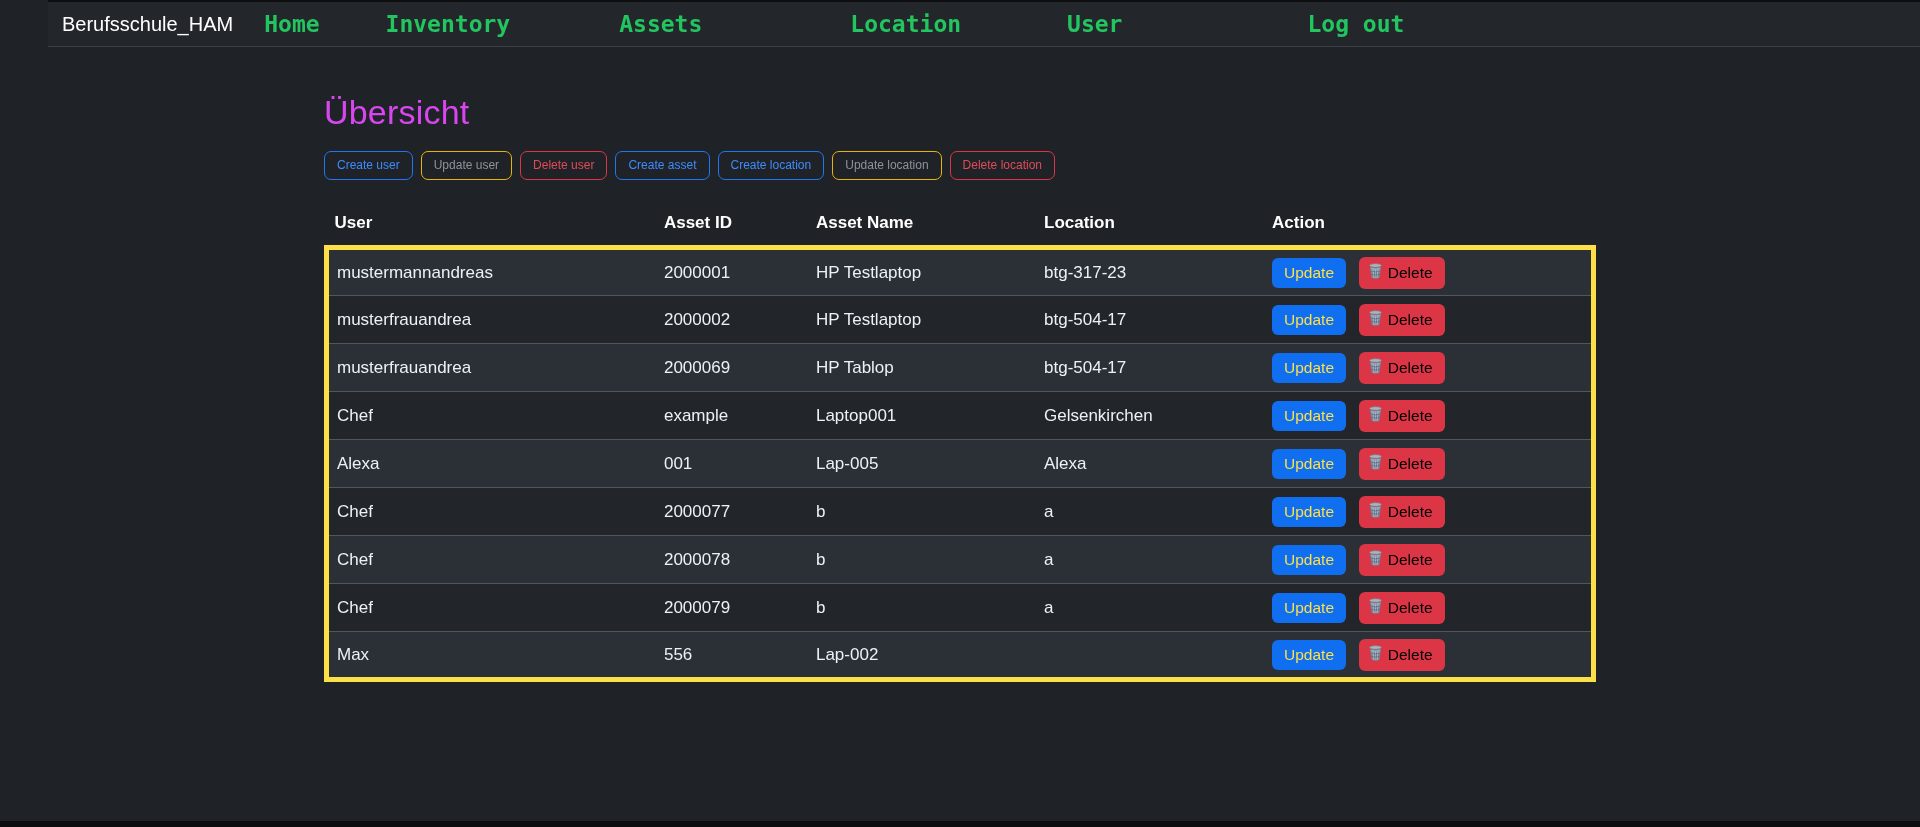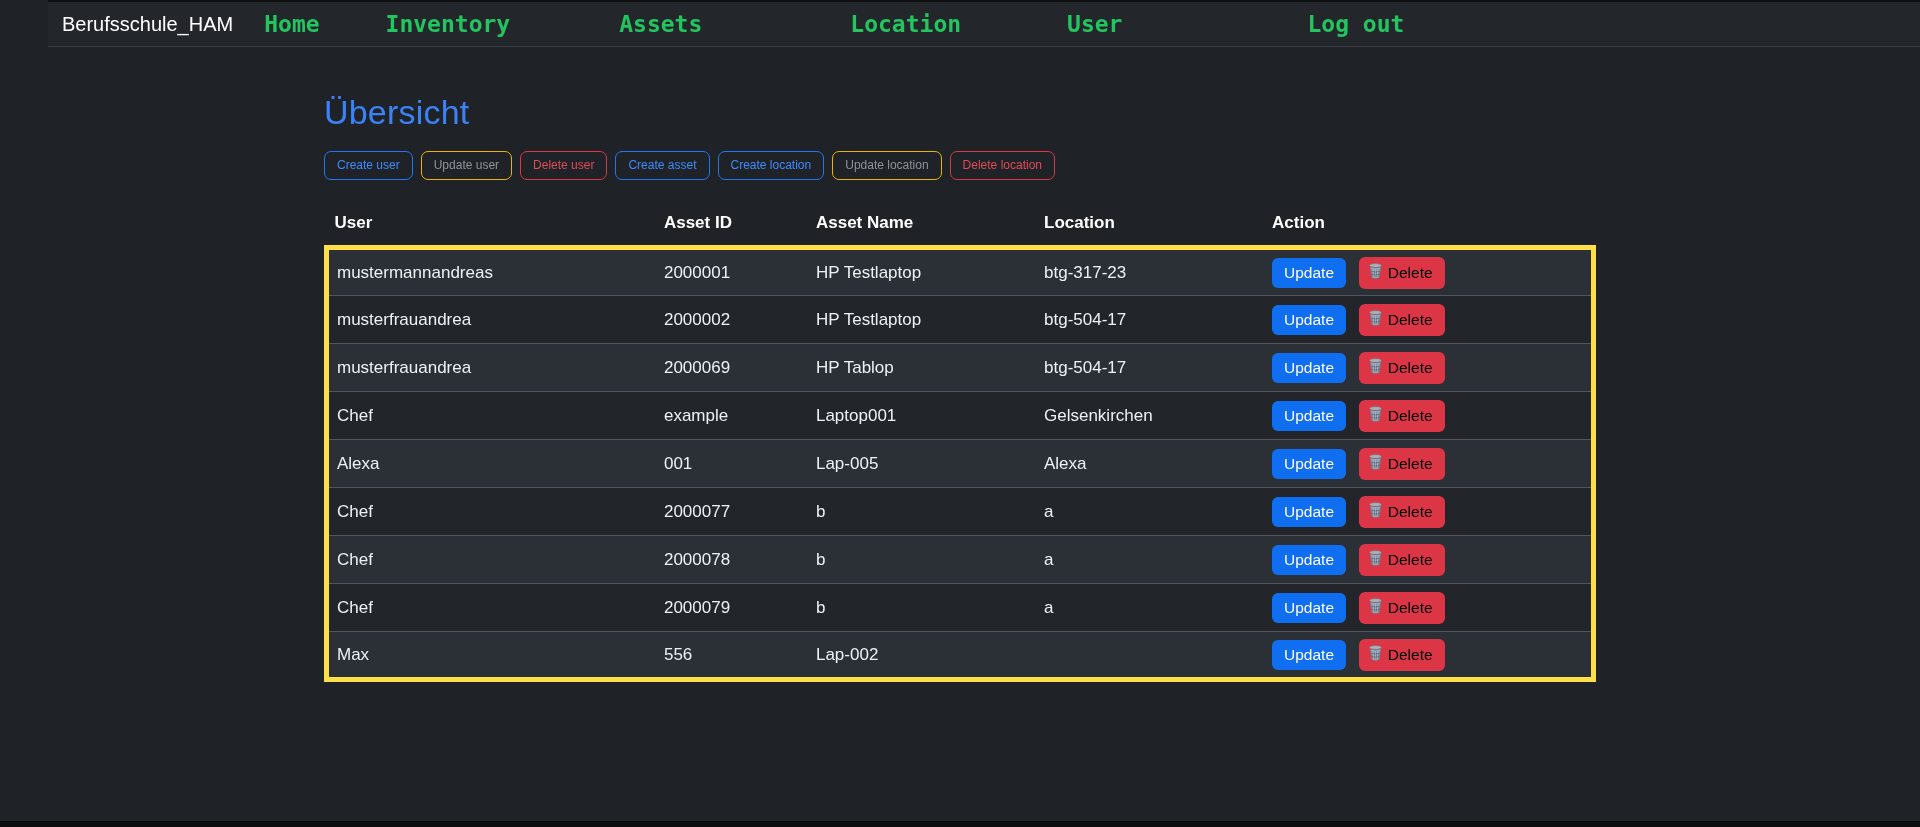--- a/index.html
+++ b/index.html
@@ -48,21 +48,21 @@
 
   
   .container {
     width: 1272px;
     margin: 0 auto;
   }
   .page-title {
     margin-top: 46px;
     font-size: 34px;
     font-weight: 400;
-    color: #3b82f6;
+    color: #d946ef;
     letter-spacing: 0.2px;
   }
 
   
   .toolbar {
     margin-top: 19px;
     display: flex;
     gap: 8px;
   }
   .btn-outline {
@@ -104,21 +104,21 @@
     padding: 0 8px;
     height: 48px;
     vertical-align: middle;
   }
   tbody tr:nth-child(odd)  { background: #2b3036; }
   tbody tr:nth-child(even) { background: #22262b; }
   tbody tr + tr td { border-top: 1px solid #51565c; }
 
   .btn-update {
     background: #106ef0;
-    color: #ffffff;
+    color: #fde047;
     border: none;
     border-radius: 6px;
     font-family: "Liberation Sans", sans-serif;
     font-size: 15.5px;
     padding: 6px 12px;
     cursor: pointer;
   }
   .btn-delete {
     background: #dc3545;
     color: #000000;

